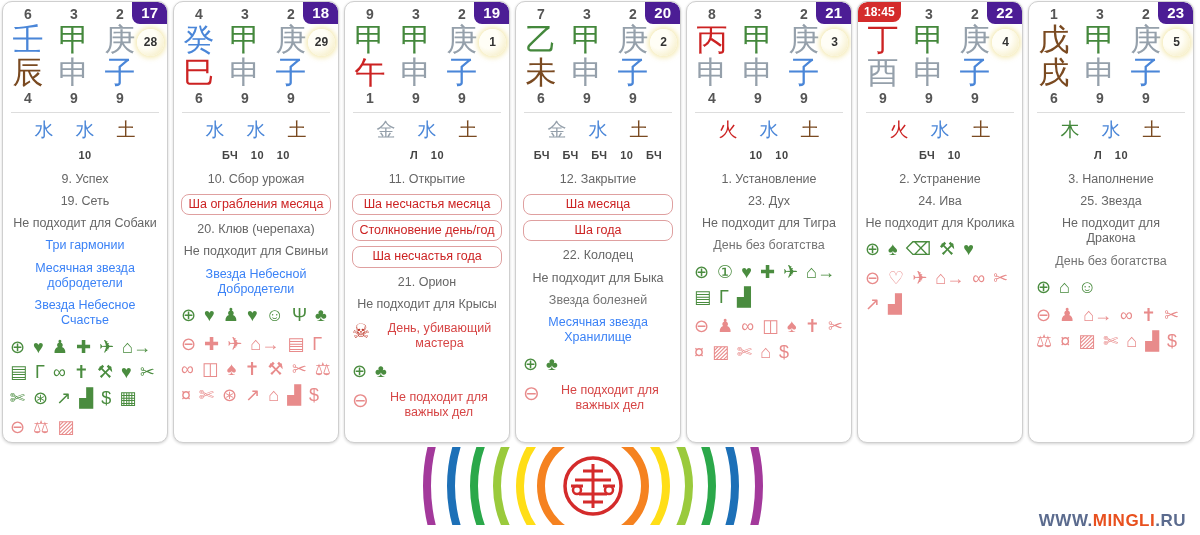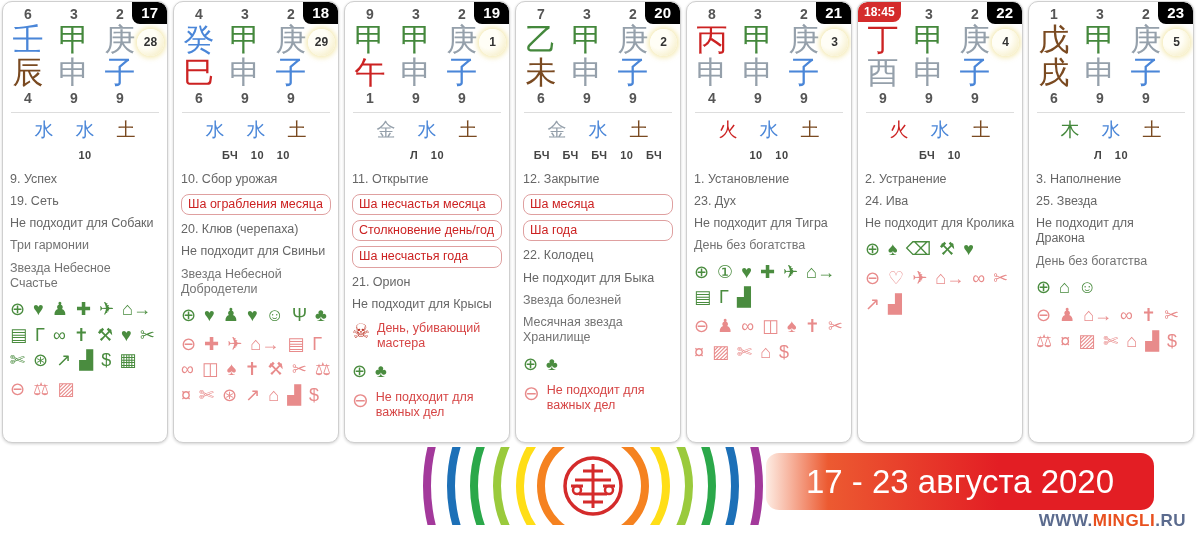--- a/index.html
+++ b/index.html
@@ -8,21 +8,21 @@
     font-family: "Liberation Sans", "DejaVu Sans", sans-serif;
     overflow: hidden;
   }
   .board { display: flex; gap: 5px; padding: 1px 2px 0 2px; height: 443px; }
   .card {
     position: relative; width: 166px; flex: 0 0 166px; background: #fff;
     border: 1px solid #cfcfcf; border-radius: 10px;
     box-shadow: 0 1px 3px rgba(0,0,0,.18); overflow: hidden;
   }
   .date-badge {
-    position: absolute; top: 0; right: 0; background: #000000; color: #fff;
+    position: absolute; top: 0; right: 0; background: #4c1d95; color: #fff;
     font-weight: bold; font-size: 15px; padding: 2px 9px 3px 9px;
     border-radius: 0 9px 0 8px;
   }
   .time-badge {
     position: absolute; top: 0; left: 0; background: #d42b2b; color: #fff;
     font-weight: bold; font-size: 12px; padding: 3px 6px;
     border-radius: 9px 0 8px 0;
   }
   .moon {
     position: absolute; top: 27px; right: 3px; width: 27px; height: 27px;
@@ -33,24 +33,24 @@
   .pillars { display: flex; justify-content: center; gap: 15px; padding: 4px 26px 0 4px; }
   .pillar { display: flex; flex-direction: column; align-items: center; }
   .pnum { font-size: 14px; font-weight: bold; color: #555; line-height: 1.2; }
   .pchar { font-size: 31px; line-height: 1.08; }
   .divider { border-top: 1px solid #ddd; margin: 5px 8px 4px 8px; }
   .elements { display: flex; justify-content: center; gap: 22px; font-size: 19px; }
   .enote {
     text-align: center; font-size: 11px; font-weight: bold; color: #444;
     min-height: 14px; word-spacing: 9px; letter-spacing: .5px; margin-top: 6px;
   }
-  .body { padding: 2px 7px; font-size: 12.5px; line-height: 1.22; }
+  .body { padding: 2px 7px; font-size: 12.5px; line-height: 1.22; text-align: center; }
   .ln { margin: 7px 0; }
   .ln.gray { color: #666; }
-  .ln.green { color: #737373; }
+  .ln.green { color: #3b82f6; }
   .ln.red { color: #737373; }
   .ln.boxed {
     border: 1px solid #dfa0a0; border-radius: 8px; padding: 2px 6px;
     color: #cc2222; margin: 5px 0;
   }
   .icons { display: flex; flex-wrap: wrap; gap: 5px 8px; font-size: 18px; line-height: 1.15; margin: 8px 0; }
   .icons.green { color: #4a8c3f; }
   .icons.red { color: #e88b8b; }
   .icon-note { display: flex; gap: 7px; align-items: flex-start; color: #d64545; margin: 9px 0; }
   .icon-note .big { font-size: 20px; line-height: 1; color: #e88b8b; }
@@ -108,20 +108,21 @@
         <span style="color: rgb(74, 134, 216);">水</span>
         <span style="color: rgb(74, 134, 216);">水</span>
         <span style="color: rgb(122, 74, 33);">土</span>
       </div>
       <div class="enote">10</div>
       <div class="body">
         <div class="ln gray">9. Успех</div>
         <div class="ln gray">19. Сеть</div>
         <div class="ln gray">Не подходит для Собаки</div>
         <div class="ln green">Три гармонии</div>
+        <div class="ln green">Месячная звезда добродетели</div>
         <div class="ln green">Звезда Небесное Счастье</div>
         <div class="icons green">
           <span class="ic">⊕</span>
           <span class="ic">♥</span>
           <span class="ic">♟</span>
           <span class="ic">✚</span>
           <span class="ic">✈</span>
           <span class="ic">⌂→</span>
           <span class="ic">▤</span>
           <span class="ic">Γ</span>
@@ -500,19 +501,16 @@
     <g>
       <circle cx="173" cy="39" r="34" fill="#ffffff"></circle>
       <circle cx="173" cy="39" r="28" fill="none" stroke="#d42b2b" stroke-width="3.5"></circle>
       <path d="M173 17 v44" stroke="#d42b2b" stroke-width="3" fill="none"></path>
       <path d="M163 24 h20 M155 33 h36 M159 47 h28 M163 55 h20" stroke="#d42b2b" stroke-width="3" fill="none"></path>
       <path d="M151 39 h12 M183 39 h12" stroke="#d42b2b" stroke-width="3" fill="none"></path>
       <circle cx="157" cy="43" r="4" fill="none" stroke="#d42b2b" stroke-width="2.5"></circle>
       <circle cx="189" cy="43" r="4" fill="none" stroke="#d42b2b" stroke-width="2.5"></circle>
     </g>
   </svg>
-  <div class="pill-right">
-    <span>17 - 23 августа 2020</span>
-  </div>
   <div class="site">
     <span>WWW.</span><span class="nm">MINGLI</span><span>.RU</span>
   </div>
 </div>
 
 </body></html>

